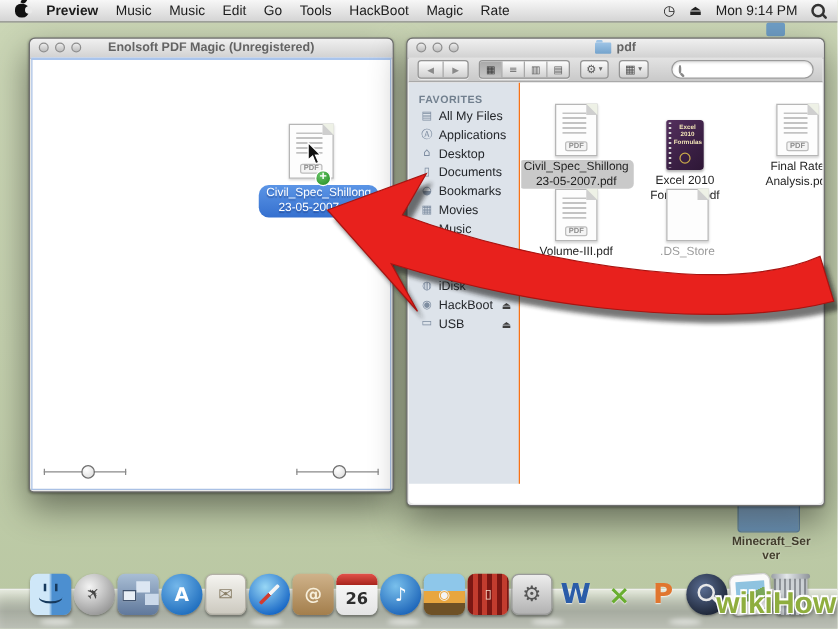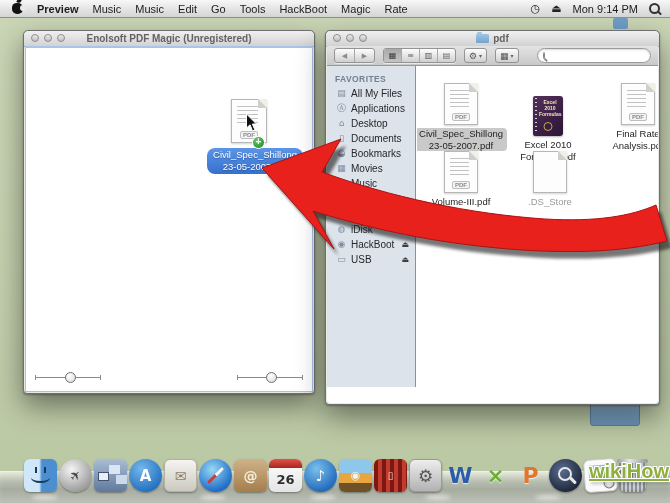--- a/index.html
+++ b/index.html
@@ -161,30 +161,31 @@
     background:linear-gradient(160deg,#8fc3e0 0 55%,#7aa85a 55%);}
   .t-photos::after{content:'';position:absolute;right:2px;bottom:2px;width:11px;height:11px;border-radius:50%;
     background:radial-gradient(#fdfdfd,#c9c9c9);border:1px solid #777;box-sizing:border-box;}
   .t-trash{width:27px;height:31px;border-radius:3px 3px 6px 6px;align-self:flex-end;
     background:repeating-linear-gradient(90deg,#8e9399 0 2px,#cdd2d6 2px 4px);box-shadow:inset 0 0 4px rgba(0,0,0,.25),0 1px 2px rgba(0,0,0,.3);}
   .t-trash::before{content:'';position:absolute;top:-2px;left:-2px;right:-2px;height:4px;border-radius:2px;
     background:linear-gradient(90deg,#9a9fa5,#e3e7ea 40%,#8e9399);}
   .refl{position:absolute;bottom:3px;width:26px;height:5px;border-radius:50%;background:rgba(255,255,255,.55);filter:blur(2px);}
 
   
-  .watermark{position:absolute;right:1px;bottom:20px;z-index:70;font-size:20px;font-weight:bold;color:#8fae3e;letter-spacing:0;
-    text-shadow:-1px -1px 0 #fff,1px -1px 0 #fff,-1px 1px 0 #fff,1px 1px 0 #fff,2px 3px 3px rgba(0,0,0,.25);text-decoration:underline;}
+  .watermark{position:absolute;right:1px;bottom:6px;z-index:70;font-size:24px;font-weight:bold;color:#8fae3e;letter-spacing:0;
+    text-shadow:-1px -1px 0 #fff,1px -1px 0 #fff,-1px 1px 0 #fff,1px 1px 0 #fff,2px 3px 3px rgba(0,0,0,.25);}
 </style>
 </head>
 <body>
 
 <div class="desktop">
 
   <div class="blue-tab"></div>
   <div class="mc-icon"></div>
+  <div class="mc-label">Minecraft_Ser ver</div>
 
   <div class="menubar">
     <div class="mb-left">
       <span class="apple"></span>
       <span class="mb-item mb-app">Preview</span>
       <span class="mb-item">Music</span>
       <span class="mb-item">Music</span>
       <span class="mb-item">Edit</span>
       <span class="mb-item">Go</span>
       <span class="mb-item">Tools</span>

